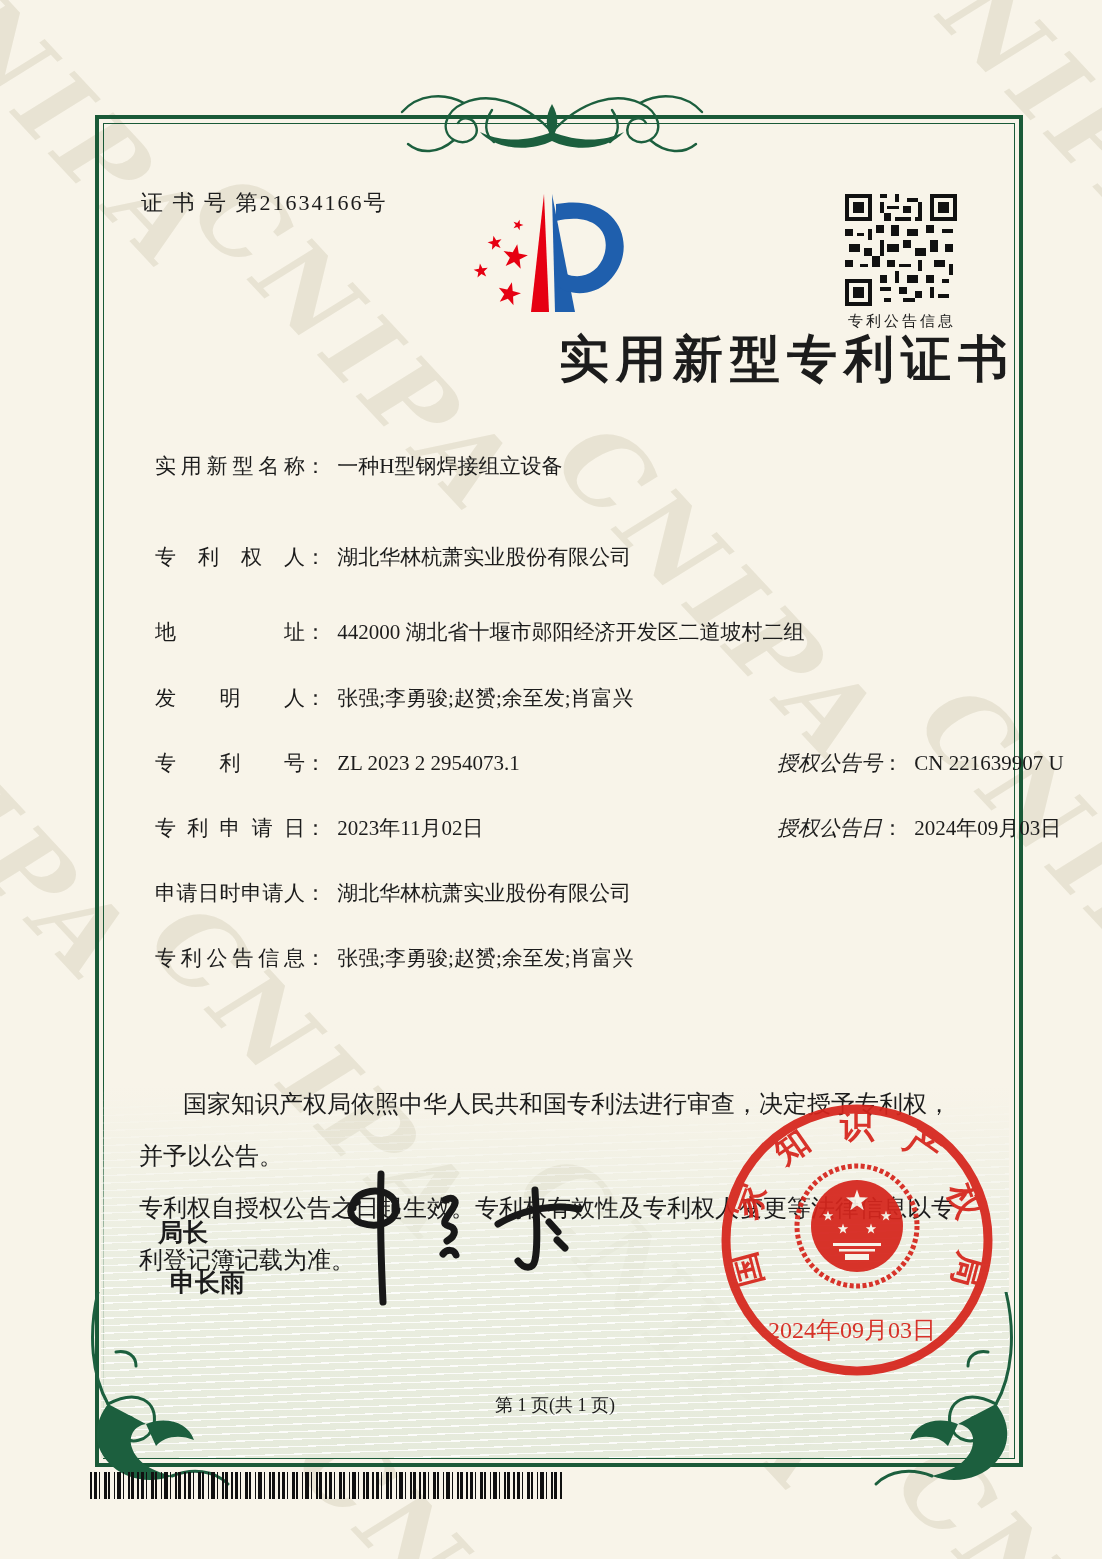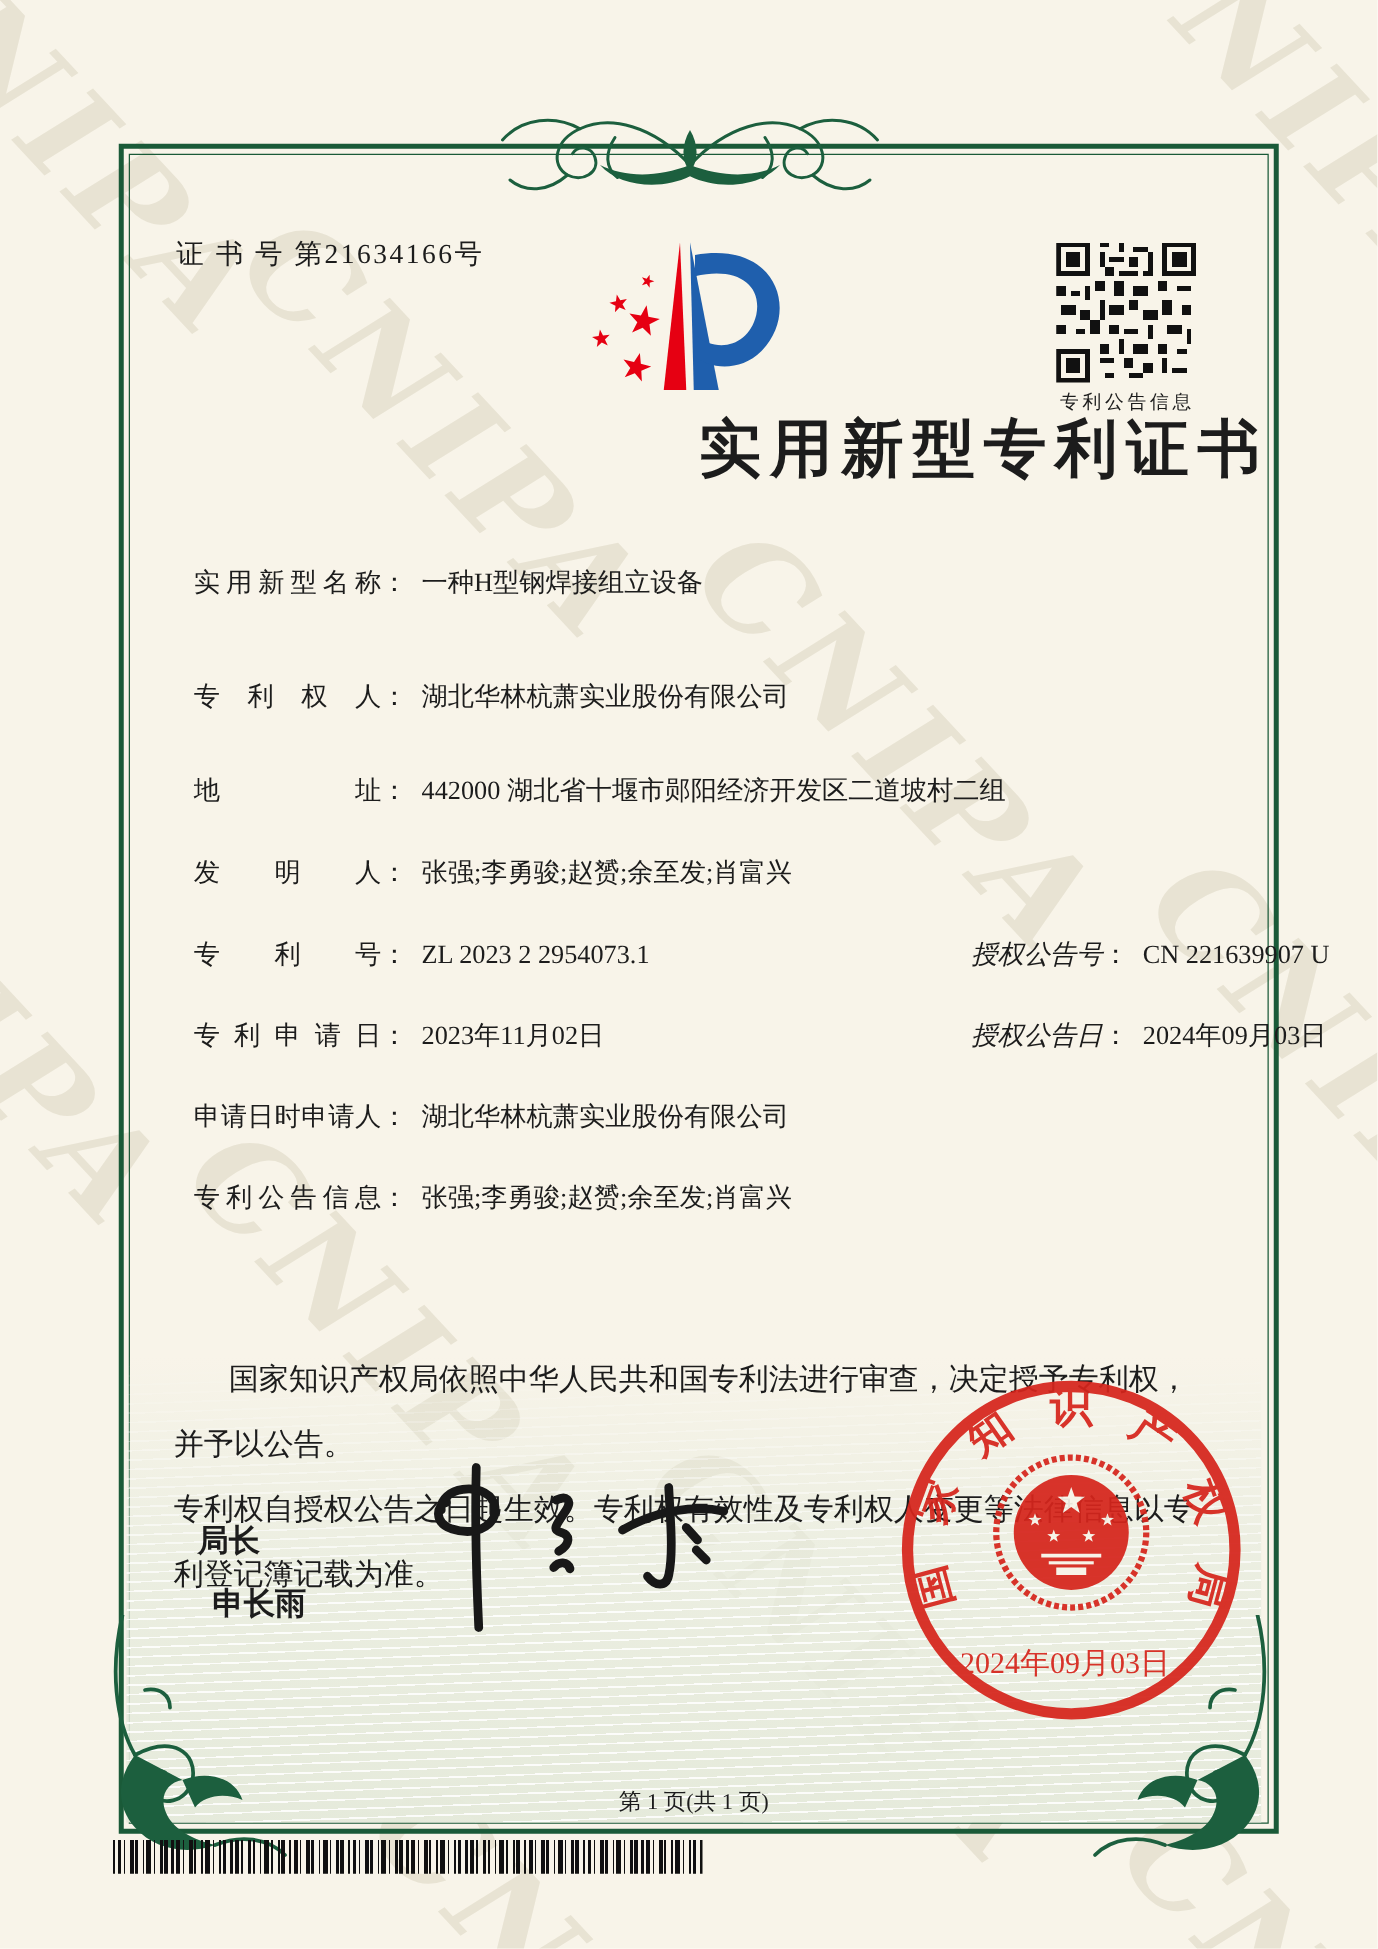--- a/index.html
+++ b/index.html
@@ -91,21 +91,21 @@
     font-family:"Liberation Sans","DejaVu Sans",sans-serif;
     font-weight:bold;font-size:25px;z-index:3;margin-left:12px;
   }
   .sig-svg{position:absolute;left:295px;top:1160px;z-index:3;}
   
   .seal{position:absolute;left:712px;top:1100px;z-index:4;opacity:.93;}
   .seal text{font-family:"Liberation Serif","DejaVu Serif",serif;}
   
   .page-no{
     position:absolute;left:95px;top:1393px;width:920px;
-    text-align:center;font-size:18px;z-index:3;margin-top:36px;
+    text-align:center;font-size:18px;z-index:3;
   }
   .barcode{
     position:absolute;left:90px;top:1472px;width:472px;height:27px;z-index:3;
     background:repeating-linear-gradient(90deg,
       #101010 0 2px, transparent 2px 4px,
       #101010 4px 7px, transparent 7px 9px,
       #101010 9px 10px, transparent 10px 14px,
       #101010 14px 17px, transparent 17px 18px,
       #101010 18px 20px, transparent 20px 24px,
       #101010 24px 25px, transparent 25px 27px,

